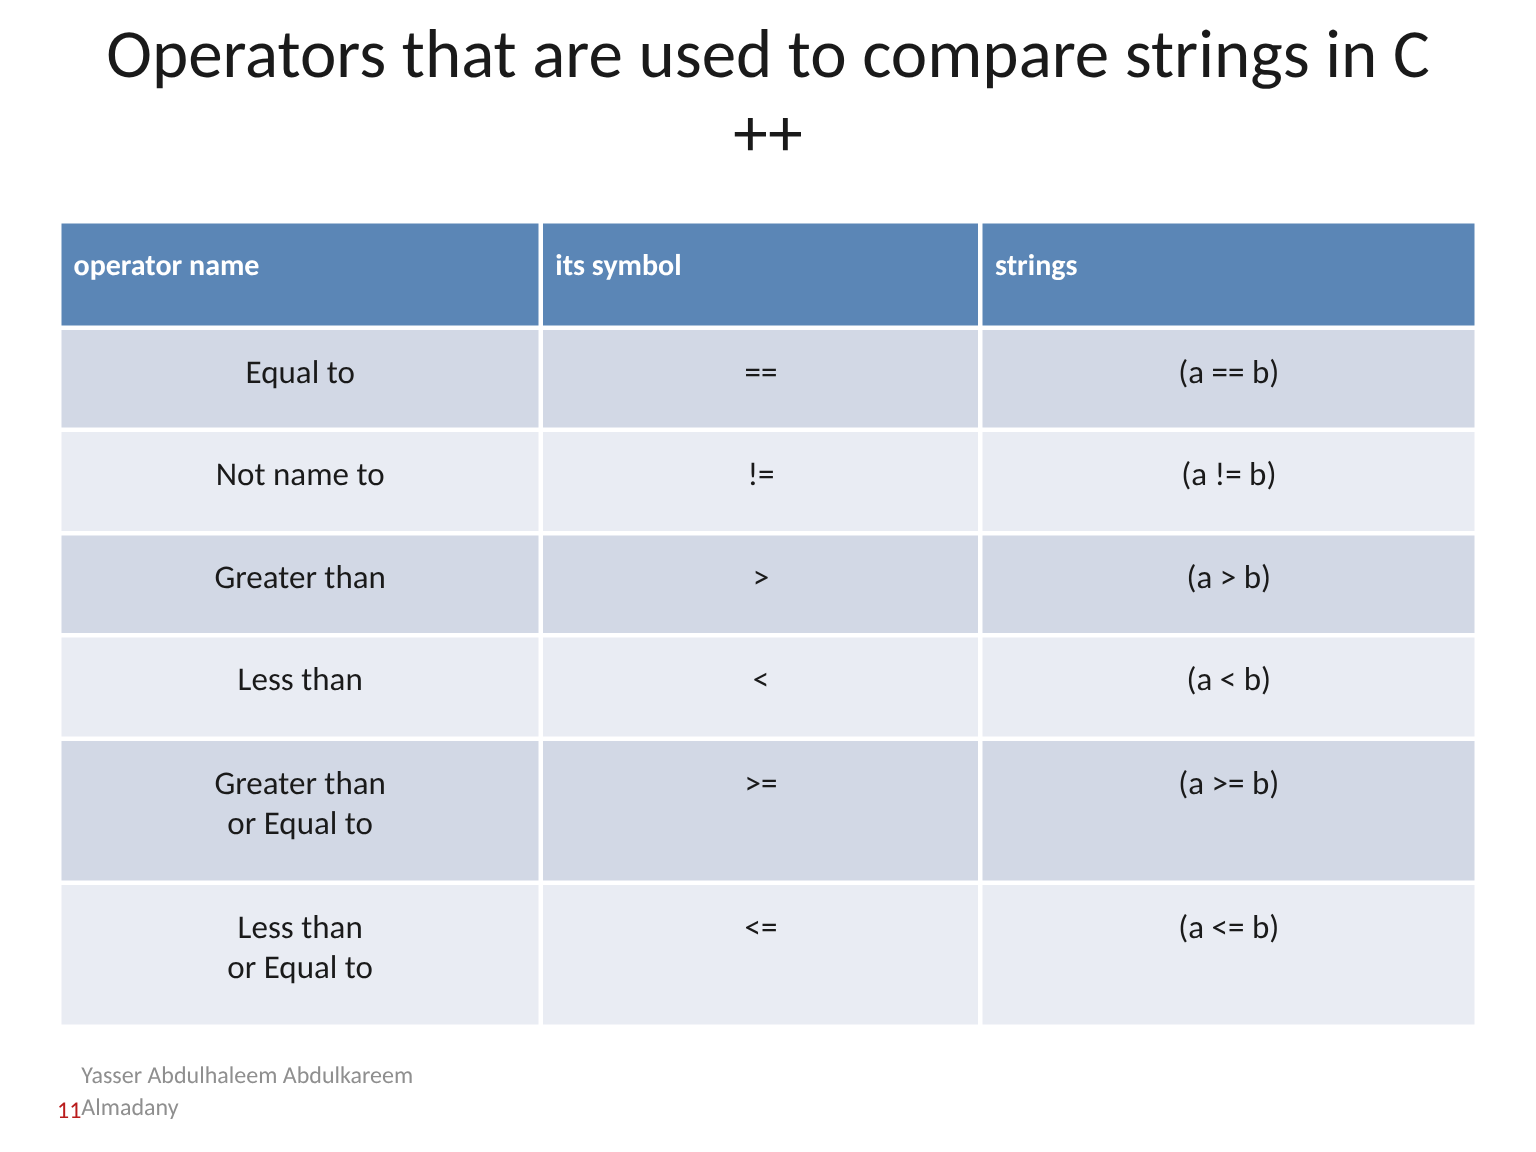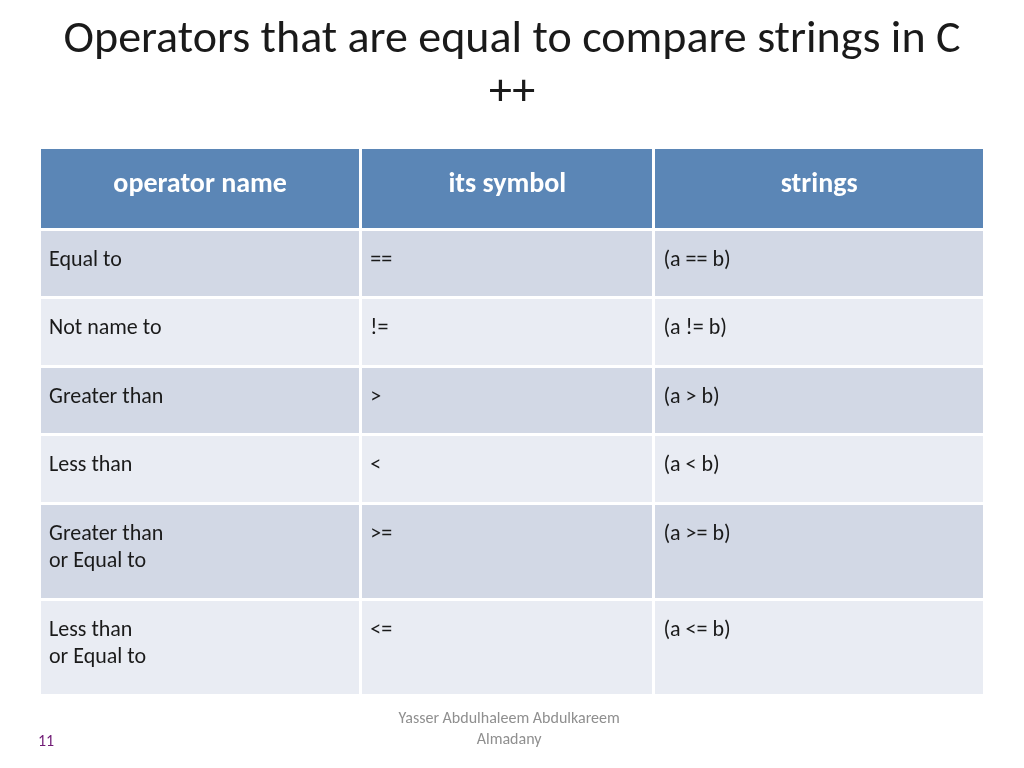--- a/index.html
+++ b/index.html
@@ -4,47 +4,48 @@
 <style>
   * { margin: 0; padding: 0; box-sizing: border-box; }
   html, body { width: 1024px; height: 768px; font-family: Calibri, "Segoe UI", Arial, sans-serif; background: #fff; color: #1a1a1a; }
   .slide { width: 1024px; height: 768px; position: relative; padding: 10px 38px 0 38px; }
   .title { font-size: 46px; text-align: center; line-height: 1.15; margin: 0 20px 30px 20px; font-weight: 400; }
   table.op { width: 100%; border-collapse: separate; border-spacing: 3px 3px; table-layout: fixed; }
   table.op th {
     background: #5b86b6;
     color: #fff;
     font-weight: 700;
-    font-size: 28px;
+    font-size: 20px;
     padding: 16px 8px 28px 8px;
-    text-align: center;
+    text-align: left;
     vertical-align: top;
   }
   table.op th:first-child { width: 34%; }
   table.op th:nth-child(2) { width: 31%; margin-top: 36px; }
   table.op th:nth-child(3) { width: 35%; }
   table.op td {
     font-size: 22px;
     color: #1a1a1a;
+    text-align: center;
     padding: 14px 8px 24px 8px;
     vertical-align: top;
     line-height: 1.25;
   }
   tbody tr:nth-child(odd)  td { background: #d2d8e5; }
   tbody tr:nth-child(even) td { background: #e9ecf3; }
   .footer { position: absolute; left: 0; right: 0; bottom: 18px; display: flex; align-items: flex-end; }
-  .pagenum { color: #701a75; font-size: 16px; margin-left: 38px; }
-  .author  { color: #8f8f8f; font-size: 16px; text-align: center; flex: 1; line-height: 1.3; margin-right: 60px; }
+  .pagenum { color: #b91c1c; font-size: 16px; margin-left: 38px; }
+  .author  { color: #8f8f8f; font-size: 16px; flex: 1; line-height: 1.3; margin-right: 60px; }
 </style>
 </head>
 <body>
 
 <div class="slide">
 
-  <h1 class="title">Operators that are equal to compare strings in C ++</h1>
+  <h1 class="title">Operators that are used to compare strings in C ++</h1>
 
   <table class="op">
     <thead>
       <tr>
         <th>operator name</th>
         <th>its symbol</th>
         <th>strings</th>
       </tr>
     </thead>
     <tbody>

